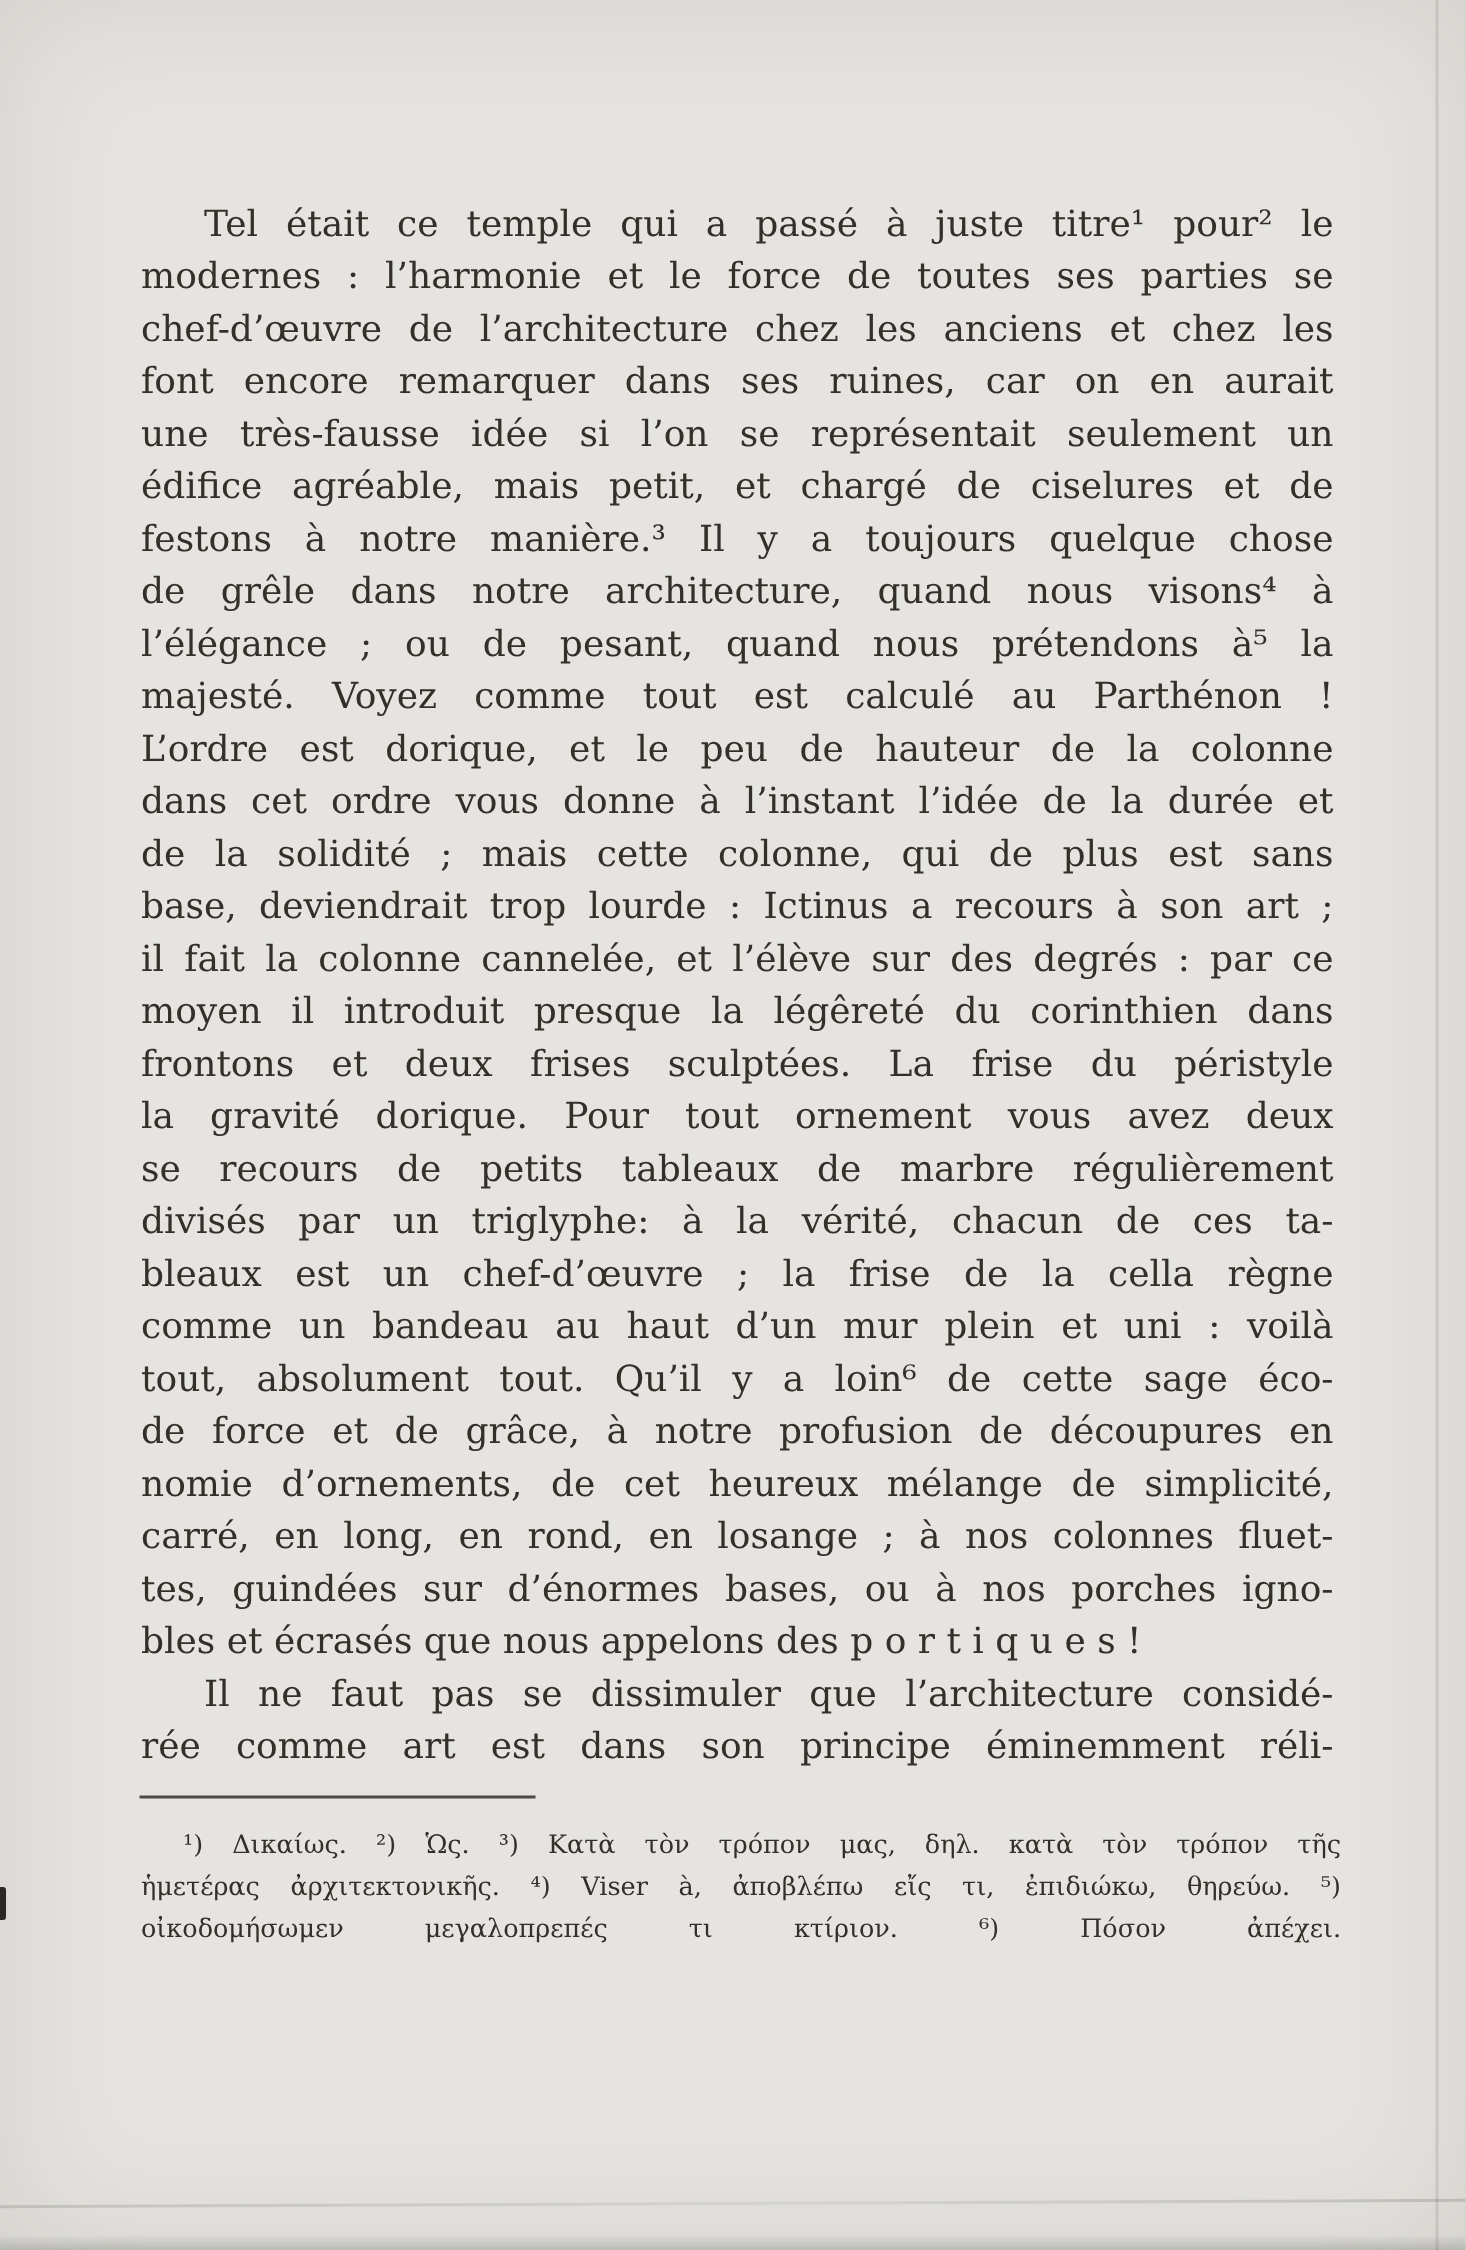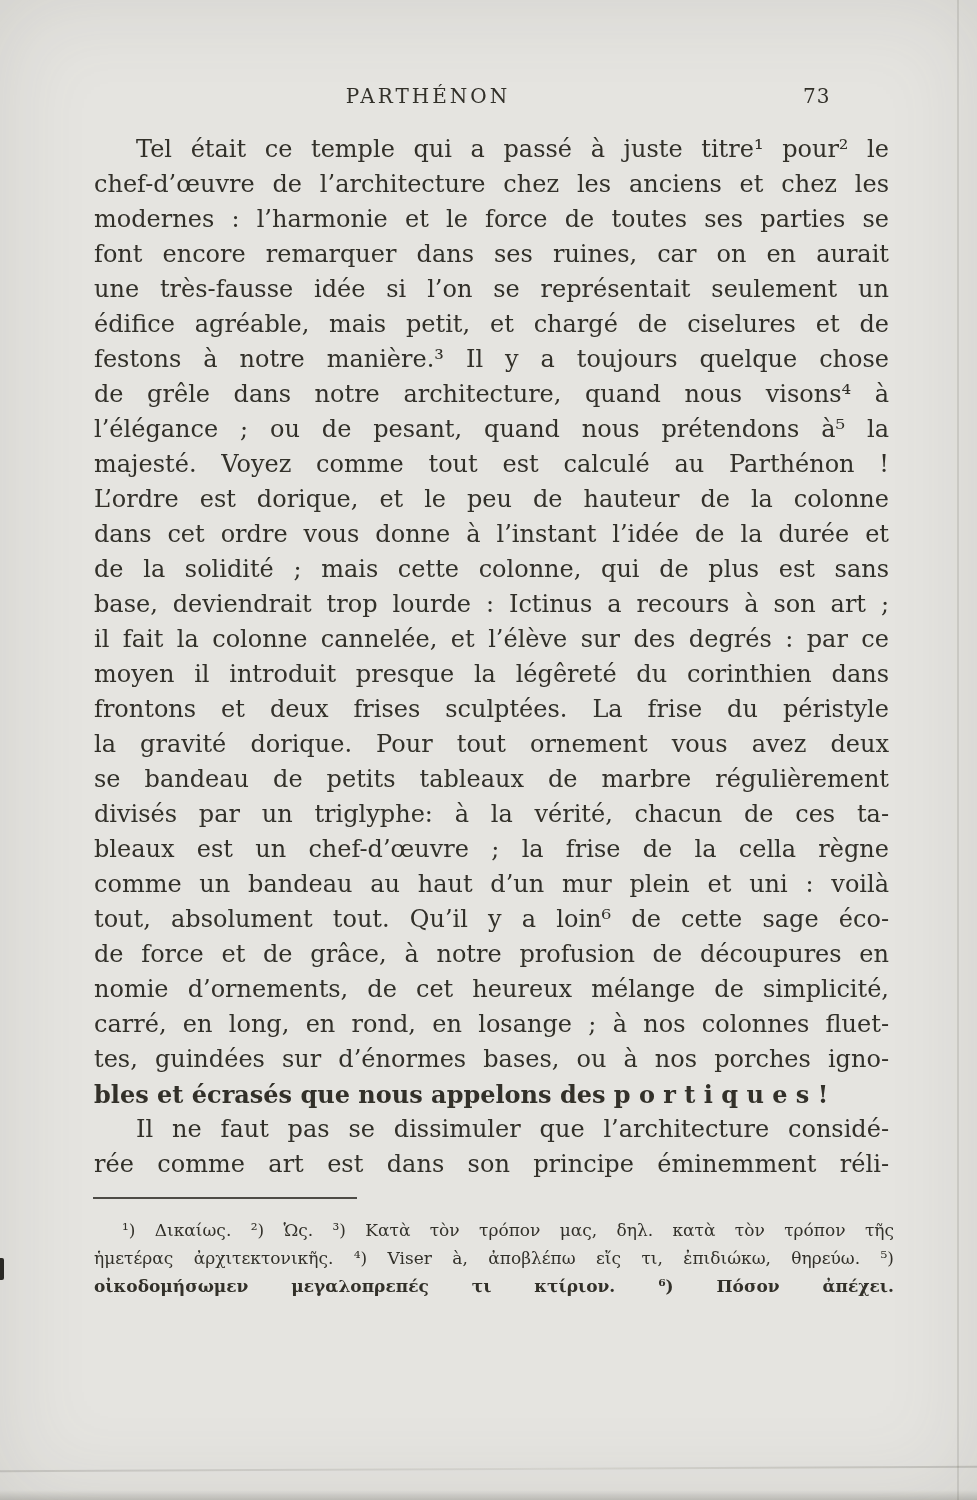--- a/index.html
+++ b/index.html
@@ -45,21 +45,21 @@
   .body-block .line {
     height: 35px;
     line-height: 35px;
     font-size: 24px;
     text-align: justify;
     text-align-last: justify;
     white-space: nowrap;
     overflow: visible;
   }
   .body-block .line.indent { padding-left: 42px; }
-  .line.no-just { text-align-last: left; white-space: normal; font-weight: bold; }
+  .line.no-just { text-align-last: left; white-space: normal; }
   .foot-rule {
     position: absolute;
     top: 1197px; left: 93px;
     width: 264px; height: 2px;
     background: #4d4b46;
   }
   .footnotes {
     position: absolute;
     top: 1216px; left: 94px;
     width: 800px;
@@ -100,45 +100,41 @@
 </head>
 <body>
 
 <div class="page" style="--paper: #e5e4e0; --ink: #323029;">
 
   <div class="edge-line"></div>
   <div class="left-tick"></div>
   <div class="bottom-crease"></div>
   <div class="bottom-edge"></div>
 
-  <header class="running-head">
-    <span class="head-title">PARTHÉNON</span>
-    <span class="page-num">73</span>
-  </header>
 
   <main class="body-block">
       <div class="line indent">Tel était ce temple qui a passé à juste titre¹ pour² le</div>
+      <div class="line">modernes : l’harmonie et le force de toutes ses parties se</div>
       <div class="line">chef-d’œuvre de l’architecture chez les anciens et chez les</div>
-      <div class="line">modernes : l’harmonie et le force de toutes ses parties se</div>
       <div class="line">font encore remarquer dans ses ruines, car on en aurait</div>
       <div class="line">une très-fausse idée si l’on se représentait seulement un</div>
       <div class="line">édifice agréable, mais petit, et chargé de ciselures et de</div>
       <div class="line">festons à notre manière.³ Il y a toujours quelque chose</div>
       <div class="line">de grêle dans notre architecture, quand nous visons⁴ à</div>
       <div class="line">l’élégance ; ou de pesant, quand nous prétendons à⁵ la</div>
       <div class="line">majesté. Voyez comme tout est calculé au Parthénon !</div>
       <div class="line">L’ordre est dorique, et le peu de hauteur de la colonne</div>
       <div class="line">dans cet ordre vous donne à l’instant l’idée de la durée et</div>
       <div class="line">de la solidité ; mais cette colonne, qui de plus est sans</div>
       <div class="line">base, deviendrait trop lourde : Ictinus a recours à son art ;</div>
       <div class="line">il fait la colonne cannelée, et l’élève sur des degrés : par ce</div>
       <div class="line">moyen il introduit presque la légêreté du corinthien dans</div>
       <div class="line">frontons et deux frises sculptées. La frise du péristyle</div>
       <div class="line">la gravité dorique. Pour tout ornement vous avez deux</div>
-      <div class="line">se bandeau de petits tableaux de marbre régulièrement</div>
+      <div class="line">se recours de petits tableaux de marbre régulièrement</div>
       <div class="line">divisés par un triglyphe: à la vérité, chacun de ces ta-</div>
       <div class="line">bleaux est un chef-d’œuvre ; la frise de la cella règne</div>
       <div class="line">comme un bandeau au haut d’un mur plein et uni : voilà</div>
       <div class="line">tout, absolument tout. Qu’il y a loin⁶ de cette sage éco-</div>
       <div class="line">de force et de grâce, à notre profusion de découpures en</div>
       <div class="line">nomie d’ornements, de cet heureux mélange de simplicité,</div>
       <div class="line">carré, en long, en rond, en losange ; à nos colonnes fluet-</div>
       <div class="line">tes, guindées sur d’énormes bases, ou à nos porches igno-</div>
       <div class="line no-just">bles et écrasés que nous appelons des p o r t i q u e s !</div>
       <div class="line indent">Il ne faut pas se dissimuler que l’architecture considé-</div>

